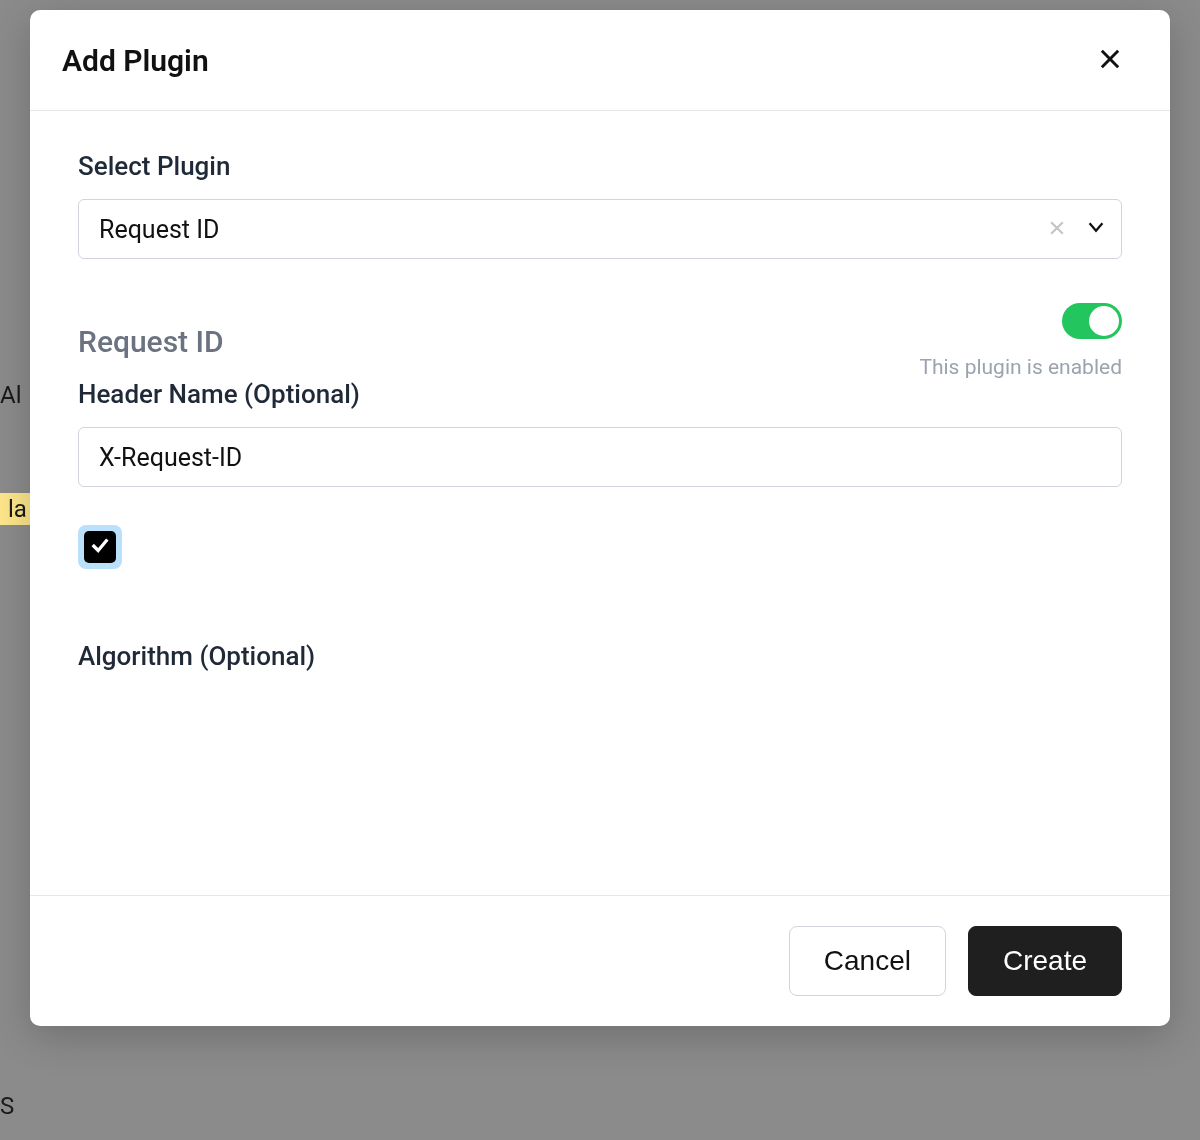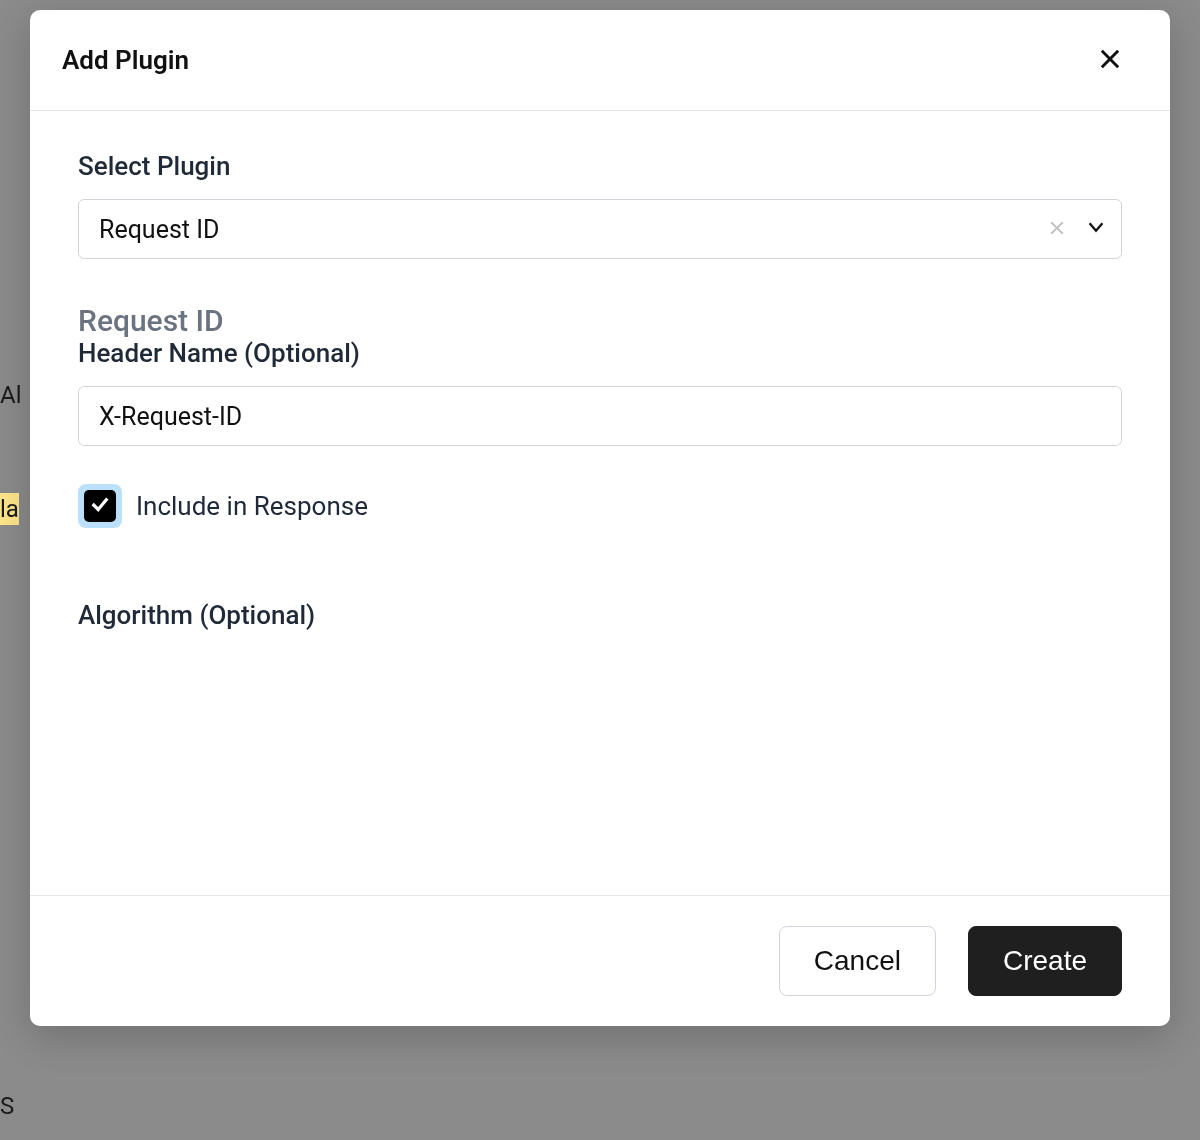--- a/index.html
+++ b/index.html
@@ -12,21 +12,21 @@
     overflow: hidden;
   }
   .bg-fragment {
     position: absolute;
     left: 0;
     font-size: 24px;
     color: #1a1a1a;
   }
   .bg-tag {
     background: #fde68a;
-    padding: 2px 0;
+    padding: 2px 8px;
   }
   .modal {
     position: absolute;
     top: 10px;
     left: 30px;
     right: 30px;
     bottom: 114px;
     background: #fff;
     border-radius: 10px;
     display: flex;
@@ -34,21 +34,21 @@
     box-shadow: 0 10px 40px rgba(0,0,0,0.2);
   }
   .modal-header {
     display: flex;
     align-items: center;
     justify-content: space-between;
     padding: 30px 40px 30px 32px;
     border-bottom: 1px solid #e5e7eb;
   }
   .modal-title {
-    font-size: 26px;
+    font-size: 30px;
     font-weight: 600;
     color: #111;
   }
   .close-btn {
     width: 40px;
     height: 40px;
     display: flex;
     align-items: center;
     justify-content: center;
     background: none;
@@ -156,21 +156,21 @@
     font-size: 26px;
     color: #1f2937;
   }
   .mt-lg { }
   .mt-md { margin-top: 72px; }
   .modal-footer {
     border-top: 1px solid #e5e7eb;
     padding: 30px 48px;
     display: flex;
     justify-content: flex-end;
-    gap: 32px;
+    gap: 22px;
   }
   .btn {
     height: 70px;
     padding: 0 34px;
     border-radius: 8px;
     font-size: 28px;
     font-weight: 500;
     cursor: pointer;
     display: flex;
     align-items: center;
@@ -220,38 +220,43 @@
         <span class="chevron-icon">
           <svg viewBox="0 0 24 24">
               <path d="M5 8 L12 16 L19 8"></path>
             </svg>
         </span>
       </div>
     </div>
 
     <div class="section-row">
       <div class="section-title">Request ID</div>
+      <div class="toggle-col">
+        <div class="toggle">
+          <div class="knob"></div>
+        </div>
+        <div class="toggle-help">This plugin is enabled</div>
+      </div>
     </div>
 
     <div class="mt-lg">
       <label class="field-label">Header Name (Optional)</label>
       <input class="text-input" type="text" value="X-Request-ID" style="">
     </div>
 
     <div class="check-row">
       <div class="checkbox-wrap">
         <div class="checkbox-inner">
           <span>
             <svg viewBox="0 0 24 24">
                 <path d="M4 12 L10 18 L20 6"></path>
               </svg>
           </span>
         </div>
       </div>
-      <span class="check-label">Include in Response</span>
     </div>
 
     <div class="mt-md">
       <label class="field-label">Algorithm (Optional)</label>
     </div>
 
   </div>
 
   <div class="modal-footer">
     <button class="btn btn-secondary">Cancel</button>

